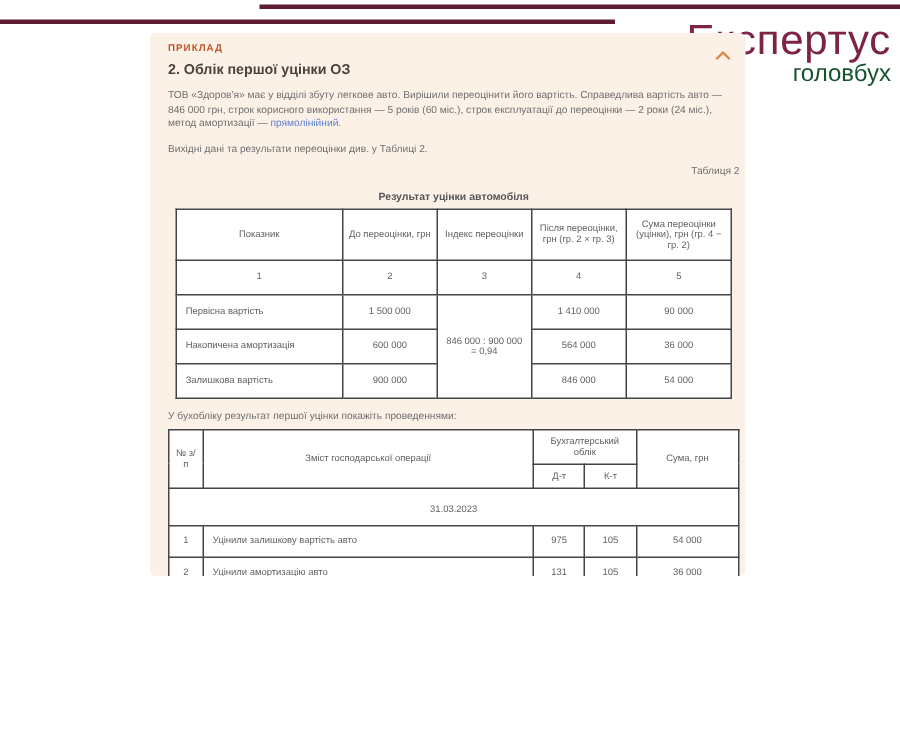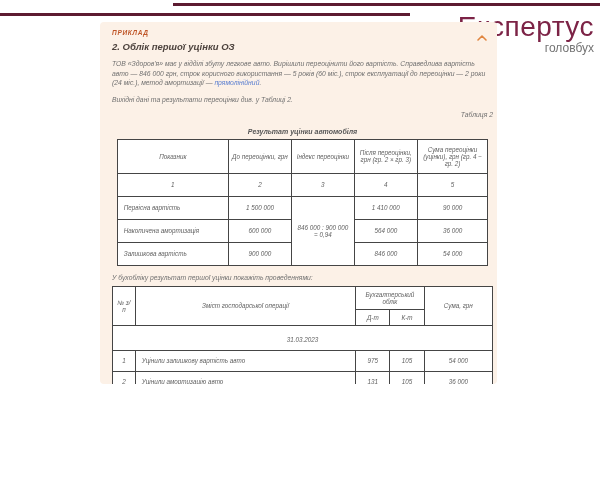--- a/index.html
+++ b/index.html
@@ -4,24 +4,24 @@
 <style>
   html,body{margin:0;padding:0;}
   body{
     width:600px;height:486px;position:relative;overflow:hidden;
     background:#ffffff;font-family:"Liberation Sans",sans-serif;
   }
   .topline-right{position:absolute;top:3px;left:173px;width:427px;height:3px;background:#5d1b31;}
   .topline-left{position:absolute;top:13px;left:0;width:410px;height:3px;background:#5d1b31;}
   .logo{position:absolute;top:13px;right:6px;text-align:right;line-height:1;}
   .logo-main{font-size:28px;color:#7c2346;letter-spacing:.5px;}
-  .logo-sub{font-size:12px;color:#737373;margin-top:1px;}
+  .logo-sub{font-size:16px;color:#14532d;margin-top:1px;}
   .card{
     position:absolute;left:100px;top:22px;width:397px;height:362px;
-    background:#fcf1e7;border-radius:4px;padding:7px 4px 8px 12px;box-sizing:border-box;overflow:hidden;font-style:italic;
+    background:#fcf1e7;border-radius:4px;padding:7px 4px 8px 12px;box-sizing:border-box;overflow:hidden;
   }
   .chevron{position:absolute;top:7px;right:9px;width:12px;height:10px;cursor:pointer;}
   .label{color:#bf5527;font-size:6.5px;font-weight:bold;letter-spacing:.7px;}
   .title{color:#4d433e;font-size:9.5px;font-weight:bold;margin-top:5px;}
   .para,.note,.tabref,.foot{color:#6f6f6f;font-size:6.8px;line-height:1.4;}
   .para{margin-top:7px;}
   .note{margin-top:7px;}
   .tabref{text-align:right;margin-top:6px;}
   .link{color:#5b7fd0;cursor:pointer;}
   .t1-title{text-align:center;font-weight:bold;font-size:7px;color:#565656;margin:8px 0 4px;}

